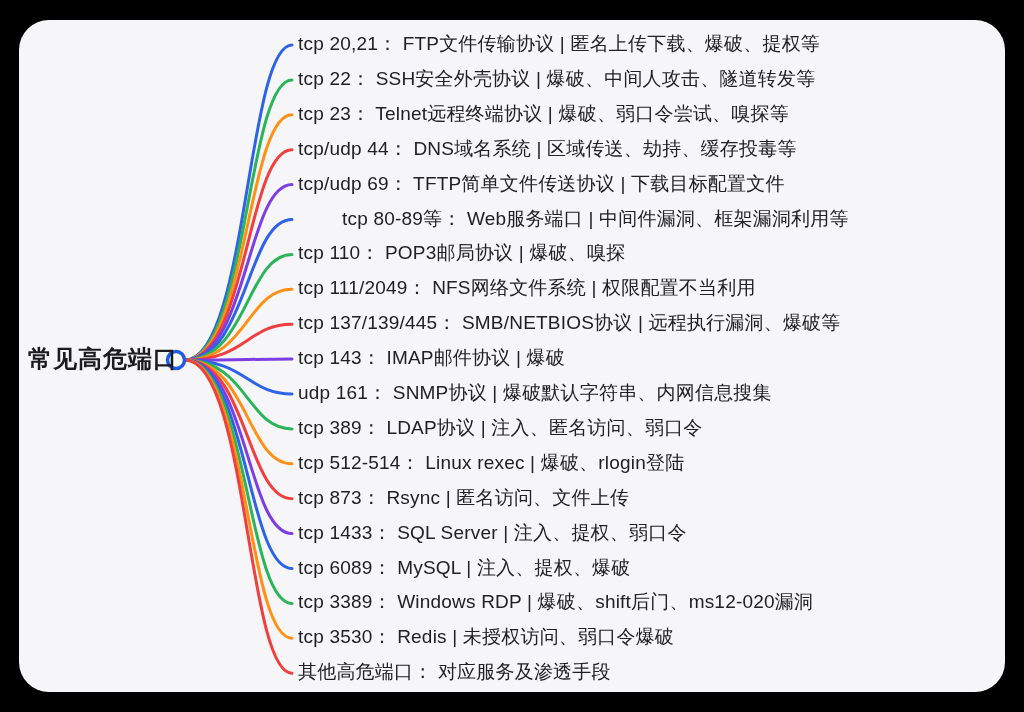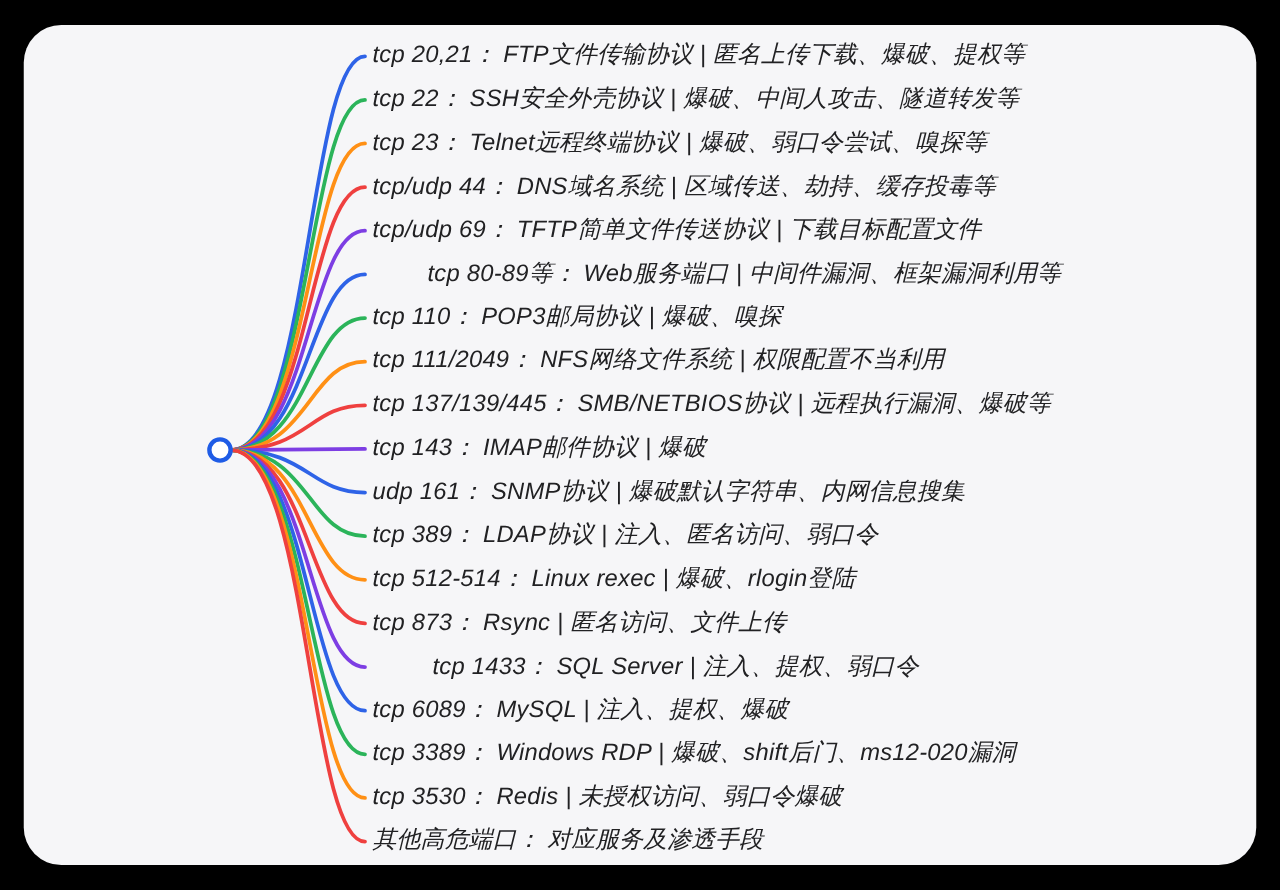--- a/index.html
+++ b/index.html
@@ -45,21 +45,20 @@
   }
   .branch-label {
     position: absolute;
     left: 298px;
     transform: translateY(-54%);
     font-size: 19px;
     font-weight: 400;
     color: #212123;
     white-space: nowrap;
     letter-spacing: 0.2px;
-    font-style: italic;
   }
   .branch-curve {
     fill: none;
     stroke-width: 3;
     stroke-linecap: round;
   }
   .root-ring {
     fill: #ffffff;
     stroke-width: 3.5;
   }
@@ -86,35 +85,36 @@
           <path d="M 185 360 C 247 360, 247 463.79999999999995, 292 463.79999999999995" class="branch-curve" stroke="#ff9015"></path>
           <path d="M 185 360 C 247 360, 247 498.7, 292 498.7" class="branch-curve" stroke="#ef403f"></path>
           <path d="M 185 360 C 247 360, 247 533.5999999999999, 292 533.5999999999999" class="branch-curve" stroke="#7d3ee3"></path>
           <path d="M 185 360 C 247 360, 247 568.5, 292 568.5" class="branch-curve" stroke="#2e63e7"></path>
           <path d="M 185 360 C 247 360, 247 603.4, 292 603.4" class="branch-curve" stroke="#2bb45a"></path>
           <path d="M 185 360 C 247 360, 247 638.3, 292 638.3" class="branch-curve" stroke="#ff9015"></path>
           <path d="M 185 360 C 247 360, 247 673.1999999999999, 292 673.1999999999999" class="branch-curve" stroke="#ef403f"></path>
         </g>
       <circle id="root-ring" class="root-ring" cx="176" cy="360" r="8.5" stroke="#1f5ce6"></circle>
     </svg>
+    <div class="root-label" style="left:9px; top:340px;">常见高危端口</div>
     <div id="rows">
         <div class="branch-label" style="top: 25px; left: 279px;">tcp 20,21： FTP文件传输协议 | 匿名上传下载、爆破、提权等</div>
         <div class="branch-label" style="top: 59.9px; left: 279px;">tcp 22： SSH安全外壳协议 | 爆破、中间人攻击、隧道转发等</div>
         <div class="branch-label" style="top: 94.8px; left: 279px;">tcp 23： Telnet远程终端协议 | 爆破、弱口令尝试、嗅探等</div>
         <div class="branch-label" style="top: 129.7px; left: 279px;">tcp/udp 44： DNS域名系统 | 区域传送、劫持、缓存投毒等</div>
         <div class="branch-label" style="top: 164.6px; left: 279px;">tcp/udp 69： TFTP简单文件传送协议 | 下载目标配置文件</div>
         <div class="branch-label" style="top: 199.5px; left: 279px; margin-left: 44px;">tcp 80-89等： Web服务端口 | 中间件漏洞、框架漏洞利用等</div>
         <div class="branch-label" style="top: 234.4px; left: 279px;">tcp 110： POP3邮局协议 | 爆破、嗅探</div>
         <div class="branch-label" style="top: 269.3px; left: 279px;">tcp 111/2049： NFS网络文件系统 | 权限配置不当利用</div>
         <div class="branch-label" style="top: 304.2px; left: 279px;">tcp 137/139/445： SMB/NETBIOS协议 | 远程执行漏洞、爆破等</div>
         <div class="branch-label" style="top: 339.1px; left: 279px;">tcp 143： IMAP邮件协议 | 爆破</div>
         <div class="branch-label" style="top: 374px; left: 279px;">udp 161： SNMP协议 | 爆破默认字符串、内网信息搜集</div>
         <div class="branch-label" style="top: 408.9px; left: 279px;">tcp 389： LDAP协议 | 注入、匿名访问、弱口令</div>
         <div class="branch-label" style="top: 443.8px; left: 279px;">tcp 512-514： Linux rexec | 爆破、rlogin登陆</div>
         <div class="branch-label" style="top: 478.7px; left: 279px;">tcp 873： Rsync | 匿名访问、文件上传</div>
-        <div class="branch-label" style="top: 513.6px; left: 279px; margin-left: 48px;">tcp 1433： SQL Server | 注入、提权、弱口令</div>
+        <div class="branch-label" style="top: 513.6px; left: 279px;">tcp 1433： SQL Server | 注入、提权、弱口令</div>
         <div class="branch-label" style="top: 548.5px; left: 279px;">tcp 6089： MySQL | 注入、提权、爆破</div>
         <div class="branch-label" style="top: 583.4px; left: 279px;">tcp 3389： Windows RDP | 爆破、shift后门、ms12-020漏洞</div>
         <div class="branch-label" style="top: 618.3px; left: 279px;">tcp 3530： Redis | 未授权访问、弱口令爆破</div>
         <div class="branch-label" style="top: 653.2px; left: 279px; text-align: center;">其他高危端口： 对应服务及渗透手段</div>
       </div>
   </div>
 </div>
 
 </body></html>

